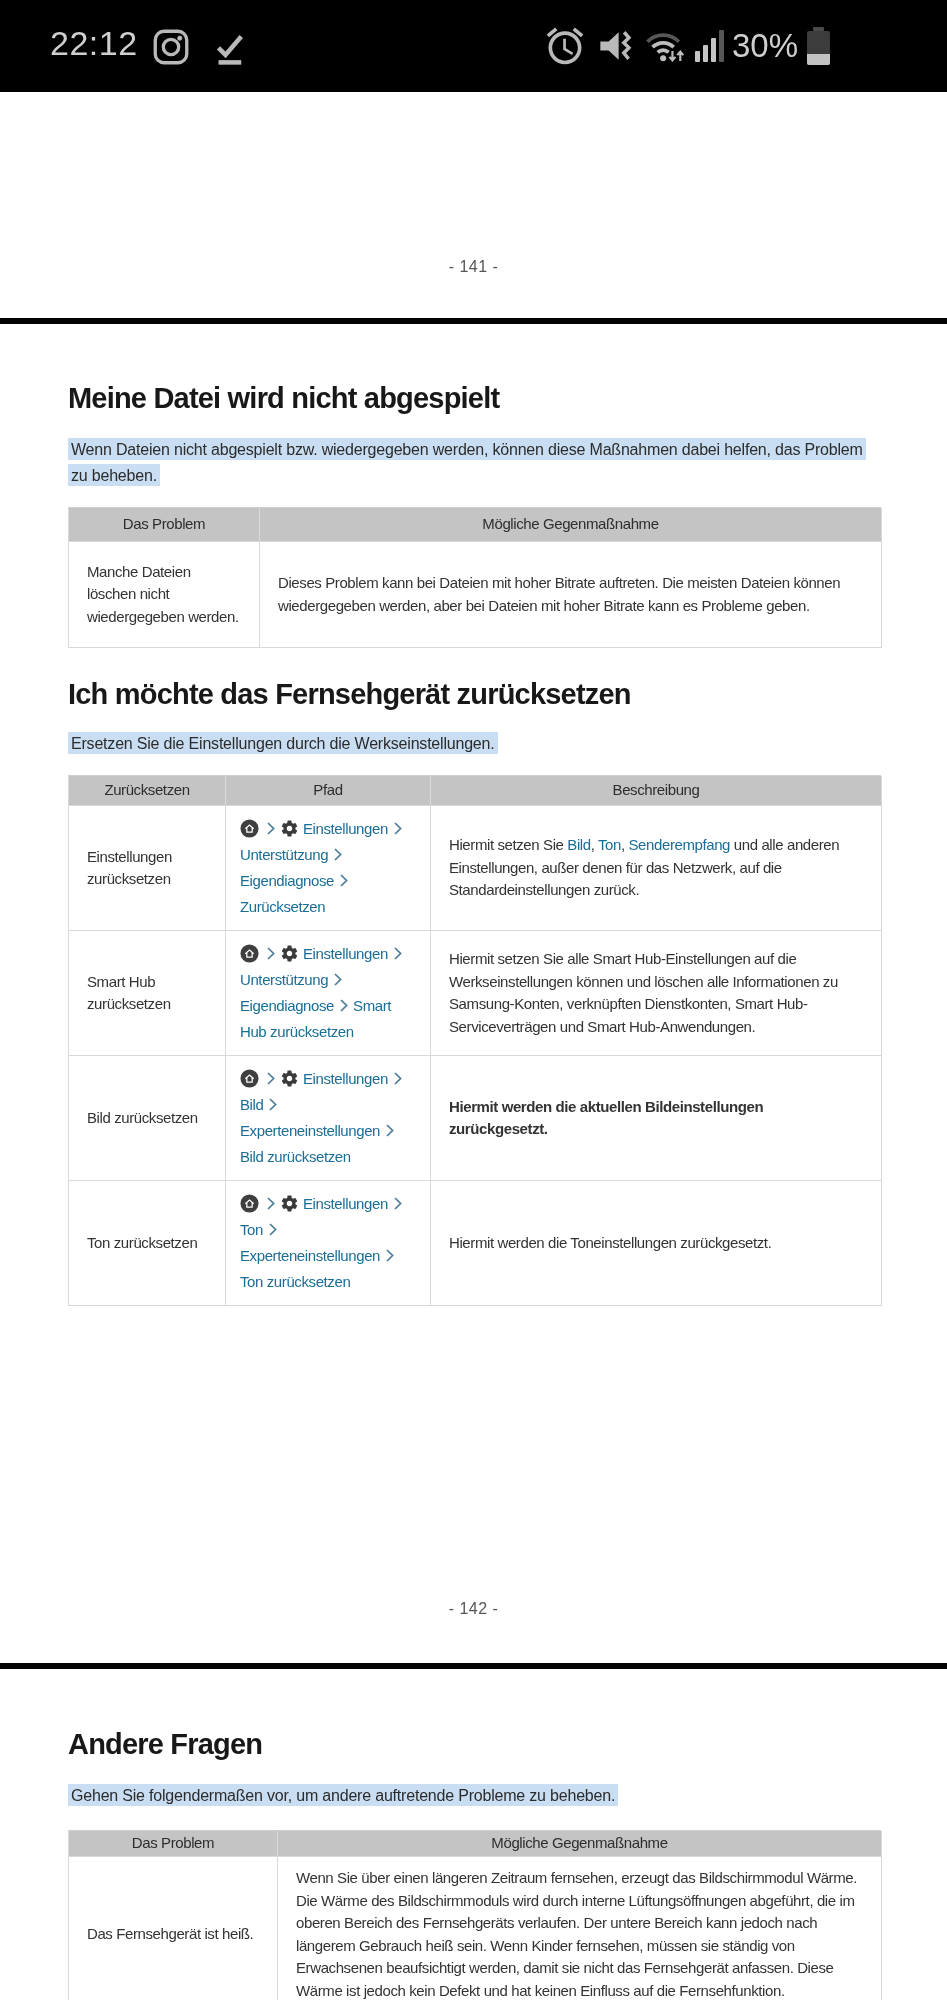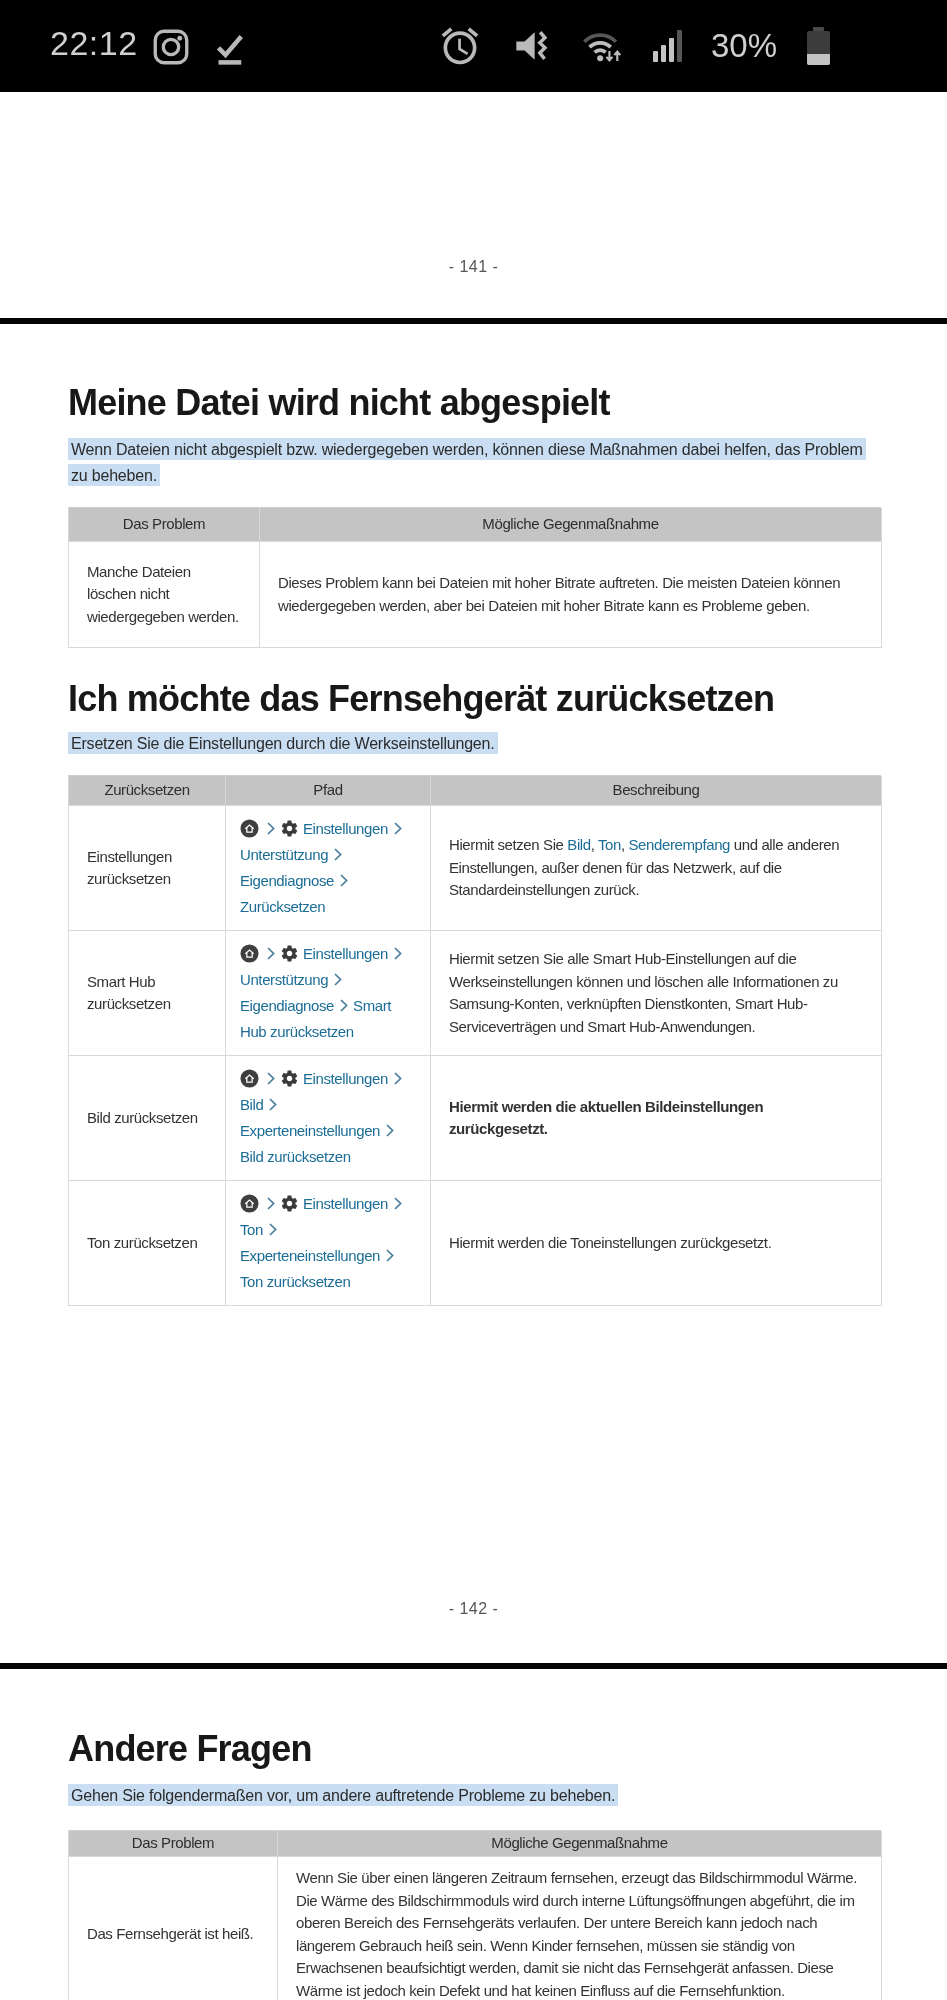--- a/index.html
+++ b/index.html
@@ -9,39 +9,39 @@
   *{margin:0;padding:0;box-sizing:border-box}
   html,body{background:#e8e8e8}
   body{font-family:"Liberation Sans","DejaVu Sans",sans-serif;}
   .screen{position:relative;width:947px;height:2000px;background:#fff;overflow:hidden;}
 
   
   .statusbar{position:absolute;top:0;left:0;width:947px;height:92px;background:var(--sb-bg);
     display:flex;align-items:center;color:var(--sb-fg);}
   .sb-time{position:absolute;left:50px;top:24px;font-size:34px;letter-spacing:.5px;color:var(--sb-fg);}
   .sb-ic{position:absolute;top:26px;}
-  .sb-right{position:absolute;right:117px;top:0;height:92px;display:flex;align-items:center;gap:27px;}
+  .sb-right{position:absolute;right:117px;top:0;height:92px;display:flex;align-items:center;gap:6px;}
   .sb-batt-pct{font-size:33px;color:var(--sb-fg);margin-left:2px;}
   .bars{display:flex;align-items:flex-end;gap:3px;height:32px;}
   .bars i{display:block;width:5px;background:#c4c4c4;border-radius:1px;}
   .bars i:nth-child(1){height:11px}.bars i:nth-child(2){height:17px}
   .bars i:nth-child(3){height:24px}.bars i:nth-child(4){height:32px;background:#565656}
   .batt{position:relative;width:23px;height:38px;margin-left:3px;}
   .batt .nub{position:absolute;top:0;left:6px;width:11px;height:4px;background:#4a4a4a;border-radius:1px;}
   .batt .bodyc{position:absolute;top:4px;left:0;width:23px;height:34px;background:#3c3c3c;border-radius:2px;overflow:hidden;}
   .batt .fill{position:absolute;bottom:0;left:0;width:100%;height:11px;background:#c2c2c2;}
 
   
   .doc{position:absolute;inset:92px 0 0 0;}
   .pagenum{position:absolute;width:100%;text-align:center;font-size:16px;color:#565656;letter-spacing:.5px;}
   #pn1{top:166px} #pn2{top:1508px}
   .pbreak{position:absolute;left:0;width:947px;height:6px;background:#040404;}
   #pb1{top:226px} #pb2{top:1571px}
 
-  .sec-title{position:absolute;left:68px;font-size:36px;font-weight:bold;color:#181818;letter-spacing:-.8px;white-space:nowrap;}
+  .sec-title{position:absolute;left:68px;font-size:29px;font-weight:bold;color:#181818;letter-spacing:-.8px;white-space:nowrap;}
   #t-file{top:290px} #t-reset{top:586px} #t-other{top:1636px}
 
   .intro{position:absolute;left:68px;width:800px;font-size:16px;line-height:26px;letter-spacing:-.2px;color:#2c2c2c;}
   #i-file{top:344px} #i-reset{top:638px} #i-other{top:1690px}
   .hl{background:var(--hl);padding:2.5px 3px;box-decoration-break:clone;-webkit-box-decoration-break:clone;}
 
   .tbl{position:absolute;left:68px;width:813px;display:grid;
        border-left:1px solid var(--bd);border-top:1px solid #cfcfcf;}
   .cell{border-right:1px solid var(--bd);border-bottom:1px solid var(--bd);
         display:flex;align-items:center;padding:10px 18px;

